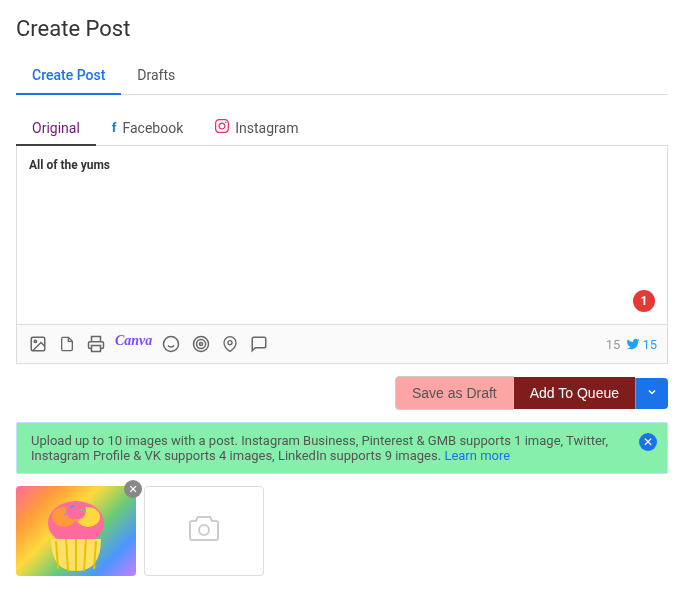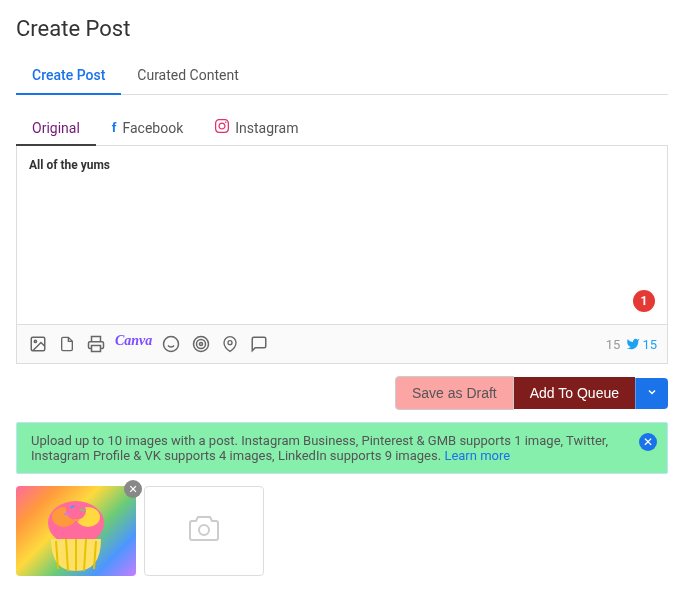--- a/index.html
+++ b/index.html
@@ -52,21 +52,21 @@
   </style>
 </head>
 <body>
 
 <div class="page">
 
   <h1 class="page-title">Create Post</h1>
 
   <div class="main-tabs">
     <div class="main-tab active">Create Post</div>
-    <div class="main-tab">Curated Content</div>
+    <div class="main-tab">Drafts</div>
   </div>
 
   <div class="sub-tabs">
     <div class="sub-tab active">Original</div>
     <div class="sub-tab">
       <span class="tab-icon" style="color:#1877f2; font-weight:bold;">f</span>
       Facebook
     </div>
     <div class="sub-tab">
       <span class="tab-icon" style="color:#e1306c;">

